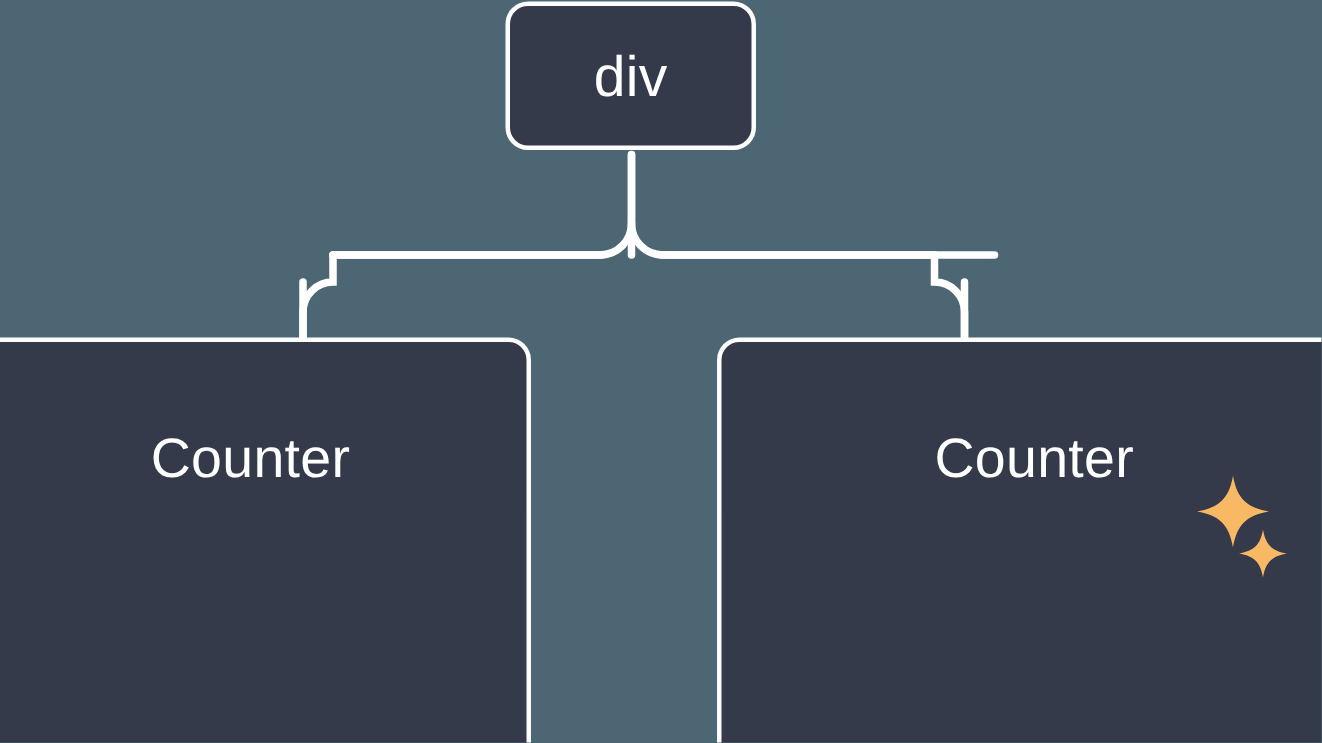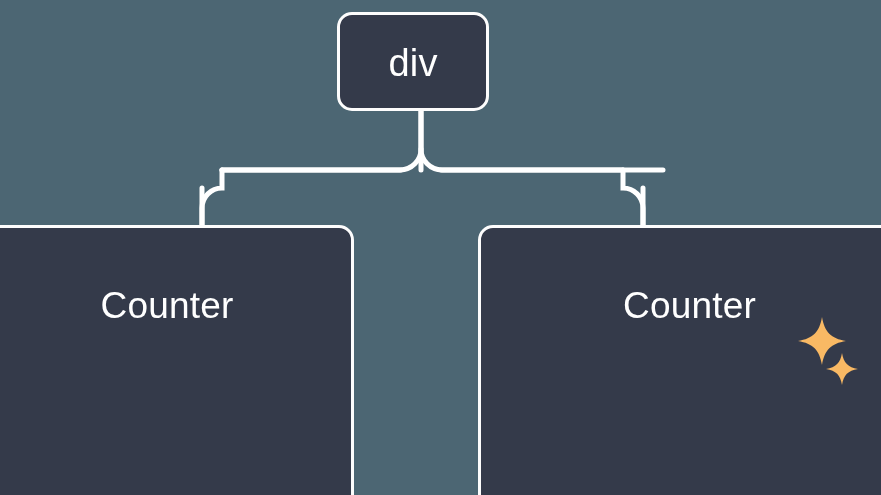--- a/index.html
+++ b/index.html
@@ -32,22 +32,22 @@
   
   .node {
     position: absolute;
     box-sizing: border-box;
     background: #343a4a;
     border: 3px solid #fdfdfd;
     border-radius: 15px;
   }
   #node-div {
     left: 337px;
-    top: 12px;
-    width: 152px;
+    top: 1px;
+    width: 167px;
     height: 99px;
   }
   #node-counter-left {
     left: -20px;
     top: 225px;
     width: 374px;
     height: 290px;
   }
   #node-counter-right {
     left: 478px;

